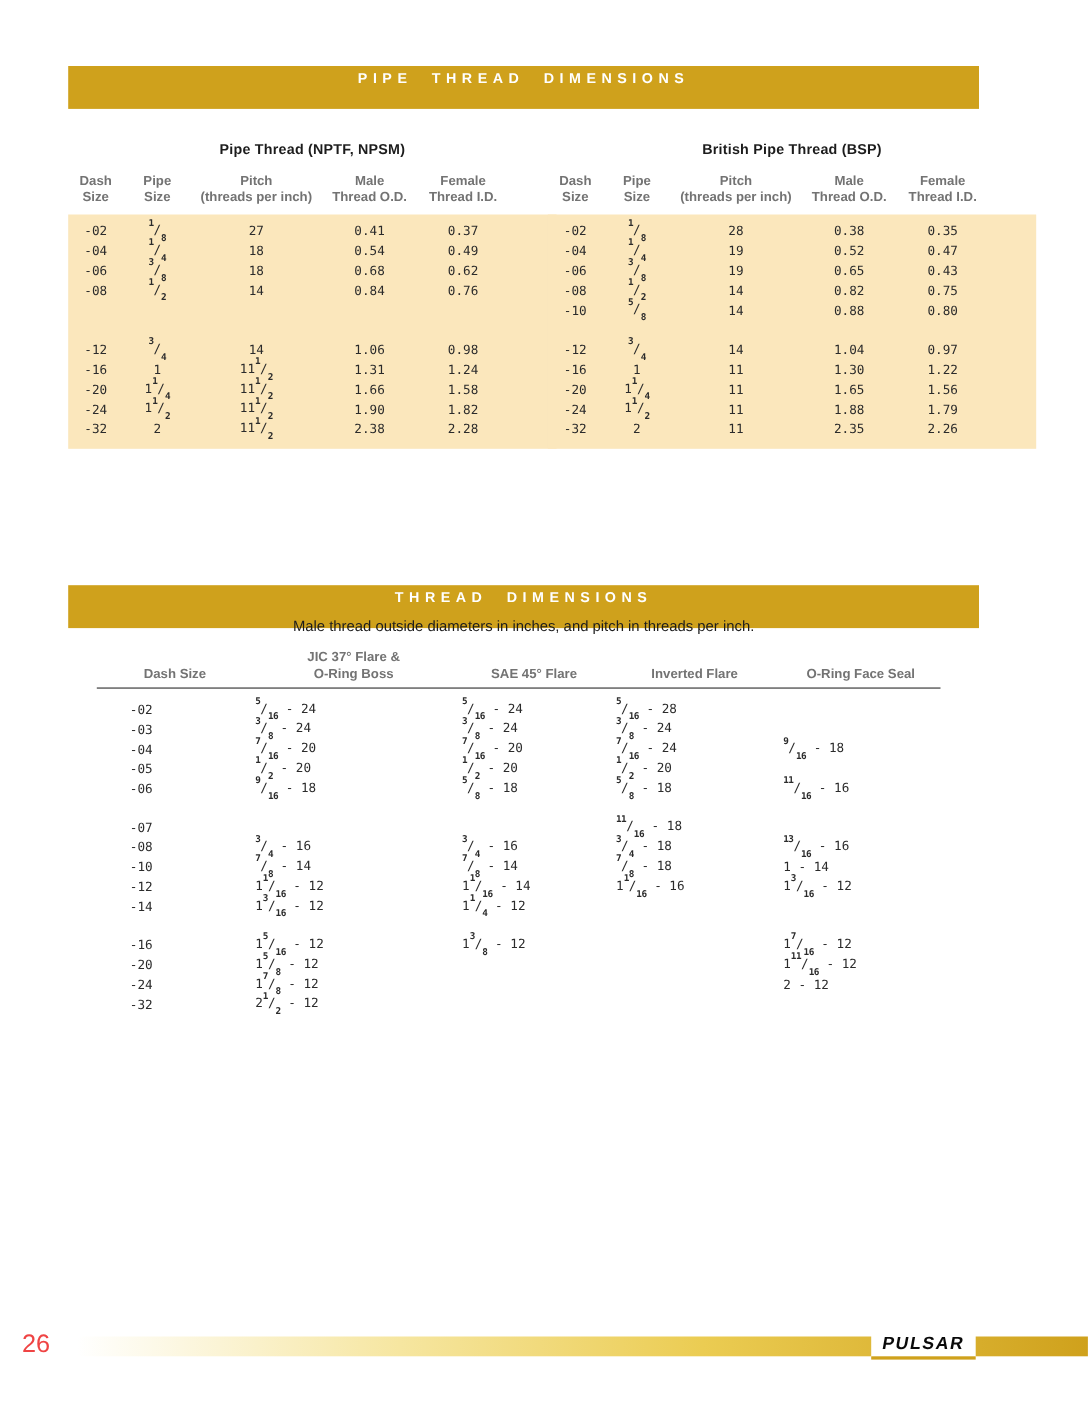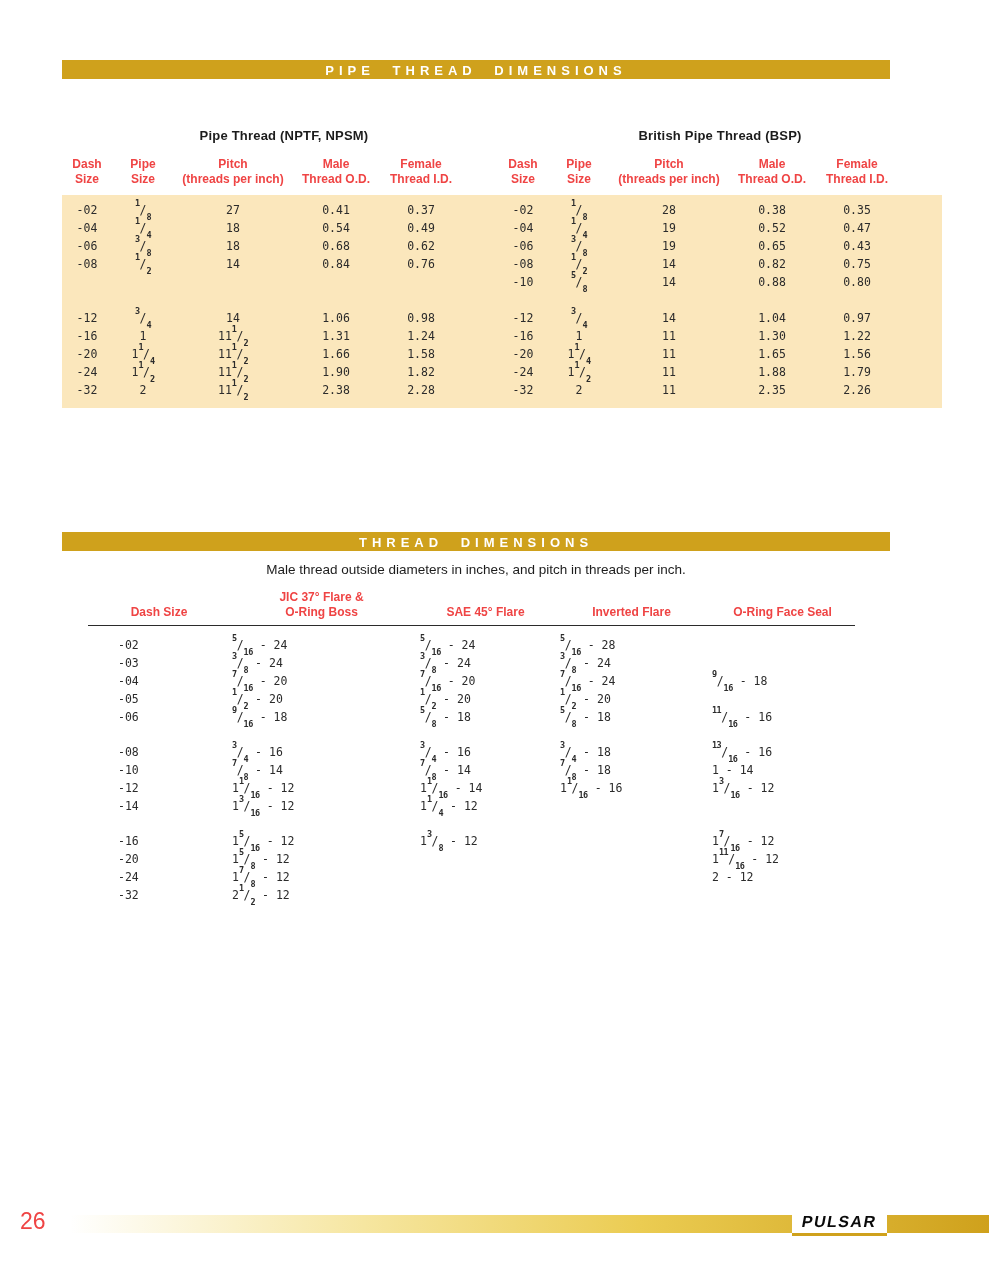--- a/index.html
+++ b/index.html
@@ -2,38 +2,38 @@
 <html style="--gold: #CFA11C; --cream: #FBE7BC;"><head>
 <meta charset="utf-8">
 <style>
   html, body { margin:0; padding:0; }
   body {
     width:989px; height:1280px; position:relative; overflow:hidden;
     background:#ffffff;
     font-family:"Liberation Sans", sans-serif;
   }
   .banner {
-    position:absolute; left:62px; width:828px; height:19px;
+    position:absolute; left:62px; width:828px; height:39px;
     background:var(--gold, #CFA11C);
     color:#ffffff; font-weight:bold; font-size:13px; line-height:22px;
     text-align:center; letter-spacing:5px; word-spacing:9px;
   }
   #banner-pipe { top:60px; }
   #banner-thread { top:532px; }
 
   
   .pipe-table { position:absolute; top:118px; width:444px; }
   #table-nptf { left:62px; }
   #table-bsp  { left:498px; }
   .pt-title {
     text-align:center; font-weight:bold; font-size:13px; color:#1c1c1c;
     margin:10px 0 14px; letter-spacing:0.2px;
   }
   .pipe-table .hrow { display:grid; grid-template-columns:50px 62px 118px 88px 82px; }
-  .hcell { text-align:center; font-weight:bold; font-size:12px; line-height:15px; color:#ef4444; white-space:nowrap; }
+  .hcell { text-align:center; font-weight:bold; font-size:12px; line-height:15px; color:#737373; white-space:nowrap; }
   .hcell .h1 { min-height:15px; }
   .pt-body { background:var(--cream, #FBE7BC); margin-top:8px; padding:6px 0 9px; }
   .pipe-table .trow { display:grid; grid-template-columns:50px 62px 118px 88px 82px; height:18px; align-items:center; }
   .tcell {
     font-family:"DejaVu Sans Mono", monospace; font-size:11.5px; color:#2b2b2b;
     white-space:nowrap;
   }
   .pipe-table .tcell { text-align:center; }
   #table-nptf .rgroup + .rgroup { margin-top:36px; }
   #table-bsp  .rgroup + .rgroup { margin-top:18px; }
@@ -335,20 +335,27 @@
         <div class="trow">
           <div class="tcell c0">-06</div>
           <div class="tcell c1"><sup>9</sup>/<sub>16</sub> - 18</div>
           <div class="tcell c2"><sup>5</sup>/<sub>8</sub> - 18</div>
           <div class="tcell c3"><sup>5</sup>/<sub>8</sub> - 18</div>
           <div class="tcell c4"><sup>11</sup>/<sub>16</sub> - 16</div>
         </div>
       </div>
       <div class="rgroup">
         <div class="trow">
+          <div class="tcell c0">-07</div>
+          <div class="tcell c1"></div>
+          <div class="tcell c2"></div>
+          <div class="tcell c3"><sup>11</sup>/<sub>16</sub> - 18</div>
+          <div class="tcell c4"></div>
+        </div>
+        <div class="trow">
           <div class="tcell c0">-08</div>
           <div class="tcell c1"><sup>3</sup>/<sub>4</sub> - 16</div>
           <div class="tcell c2"><sup>3</sup>/<sub>4</sub> - 16</div>
           <div class="tcell c3"><sup>3</sup>/<sub>4</sub> - 18</div>
           <div class="tcell c4"><sup>13</sup>/<sub>16</sub> - 16</div>
         </div>
         <div class="trow">
           <div class="tcell c0">-10</div>
           <div class="tcell c1"><sup>7</sup>/<sub>8</sub> - 14</div>
           <div class="tcell c2"><sup>7</sup>/<sub>8</sub> - 14</div>

